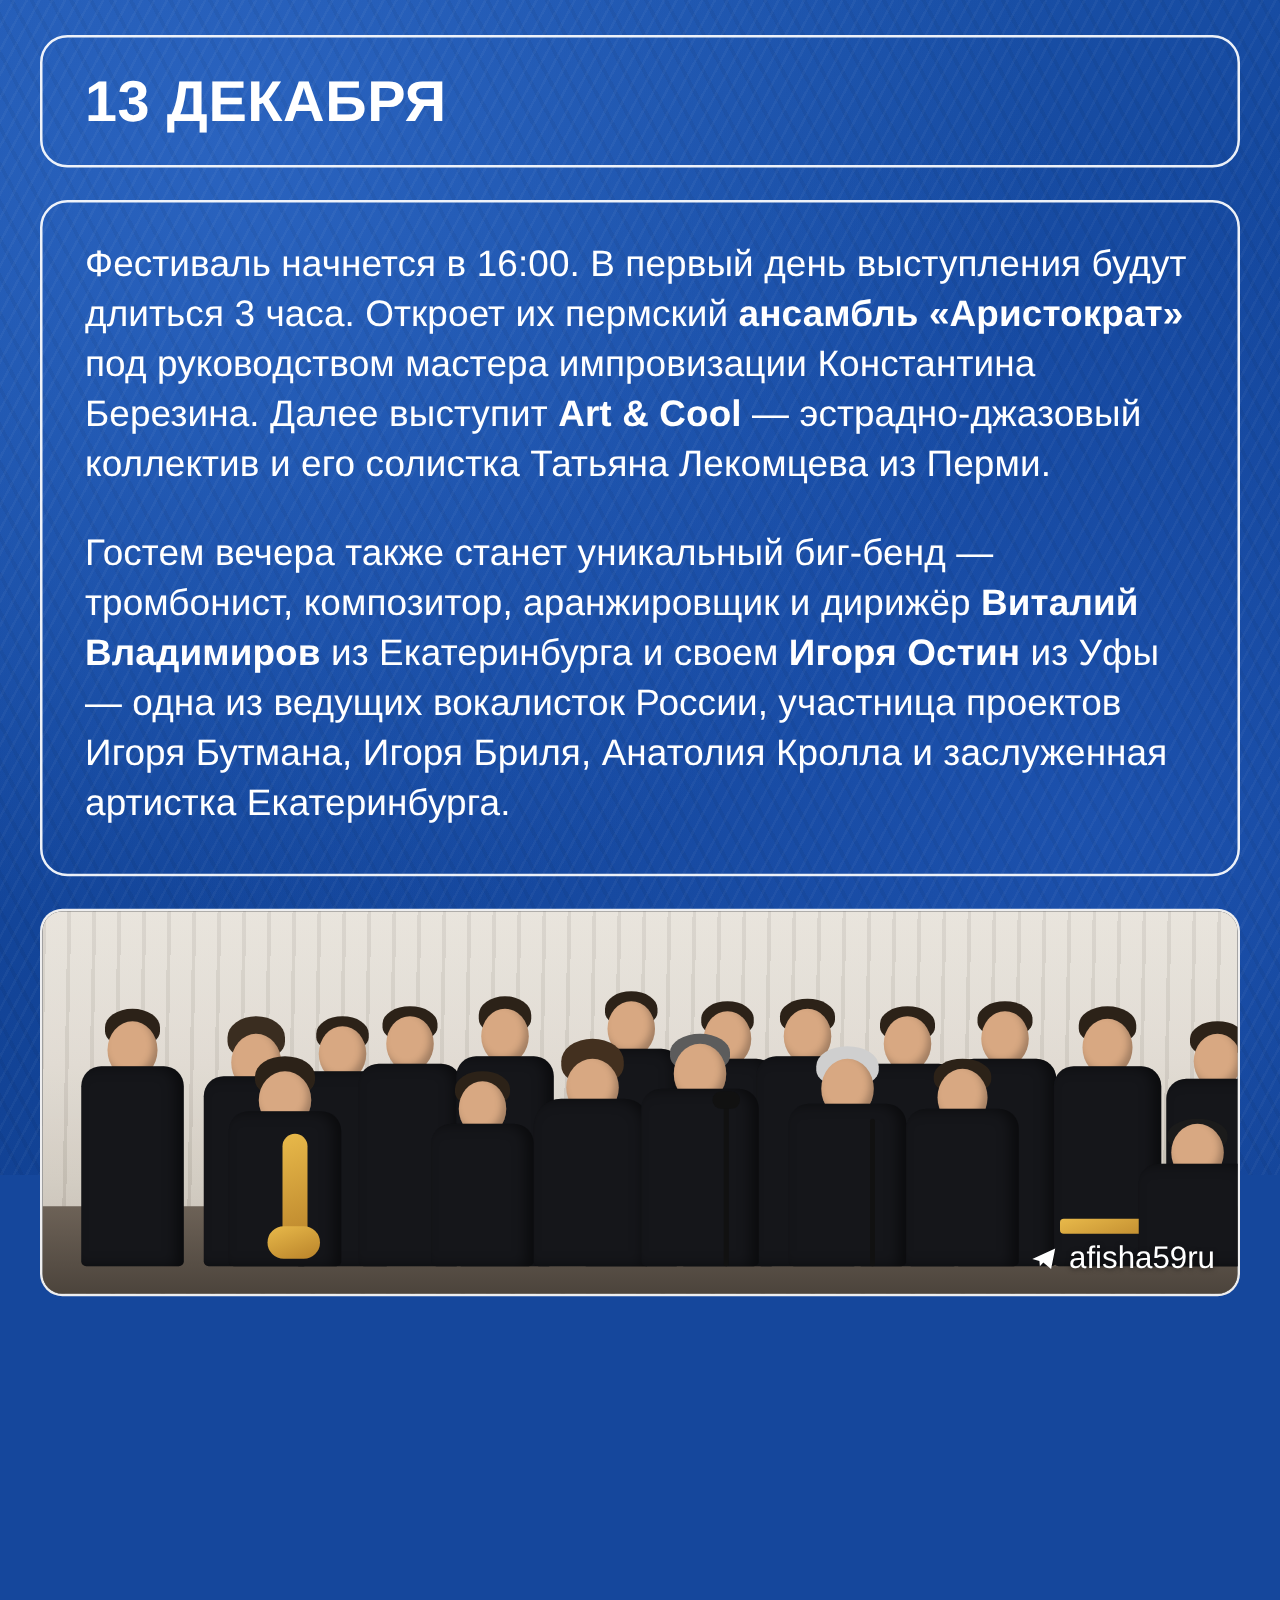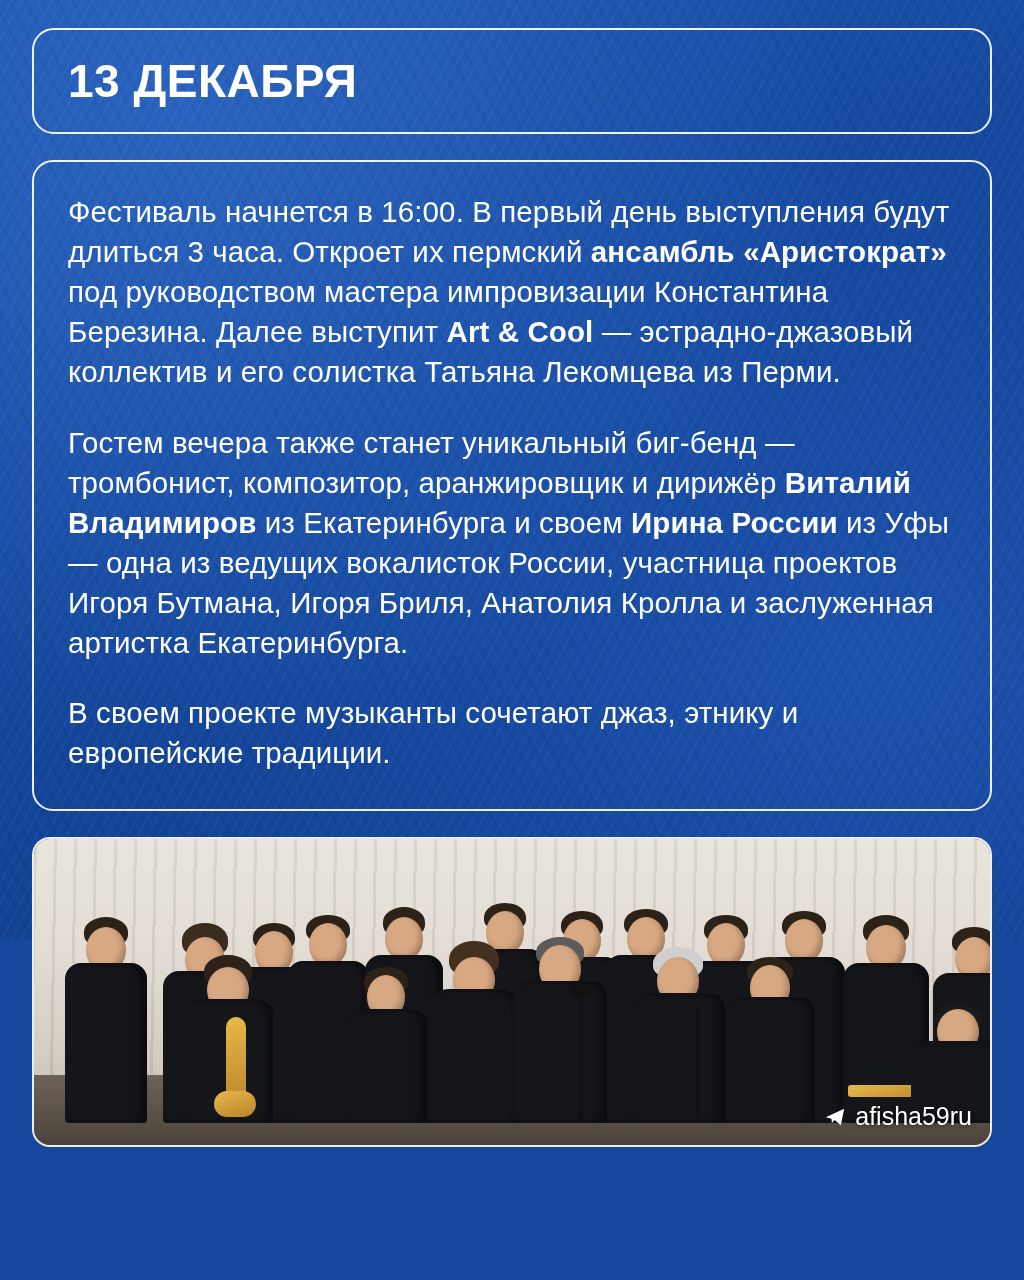--- a/index.html
+++ b/index.html
@@ -50,21 +50,20 @@
   .date-text {
     color: #ffffff;
     font-size: 46px;
     font-weight: bold;
     letter-spacing: 0.5px;
     line-height: 1;
   }
   .body-card {
     padding: 30px 34px 36px 34px;
     margin-bottom: 26px;
-    border-radius: 21px;
   }
   .para {
     color: #ffffff;
     font-size: 29.5px;
     line-height: 1.36;
     margin: 0 0 30px 0;
     letter-spacing: 0.1px;
   }
   .para:last-child {
     margin-bottom: 0;
@@ -166,24 +165,21 @@
 
   <div class="card date-card">
     <div class="date-text">13 ДЕКАБРЯ</div>
   </div>
 
   <div class="card body-card">
     <p class="para">
       <span>Фестиваль начнется в 16:00. В первый день выступления будут длиться 3 часа. Откроет их пермский </span><b>ансамбль «Аристократ»</b><span> под руководством мастера импровизации Константина Березина. Далее выступит </span><b>Art &amp; Cool</b><span> — эстрадно-джазовый коллектив и его солистка Татьяна Лекомцева из Перми.</span>
     </p>
     <p class="para">
-      <span>Гостем вечера также станет уникальный биг-бенд — тромбонист, композитор, аранжировщик и дирижёр </span><b>Виталий Владимиров</b><span> из Екатеринбурга и своем </span><b>Ирина России</b><span> из Уфы — одна из ведущих вокалисток России, участница проектов Игоря Бутмана, Игоря Бриля, Анатолия Кролла и заслуженная артистка Екатеринбурга.</span>
-    </p>
-    <p class="para">
-      <span>В своем проекте музыканты сочетают джаз, этнику и европейские традиции.</span>
+      <span>Гостем вечера также станет уникальный биг-бенд — тромбонист, композитор, аранжировщик и дирижёр </span><b>Виталий Владимиров</b><span> из Екатеринбурга и своем </span><b>Игоря Остин</b><span> из Уфы — одна из ведущих вокалисток России, участница проектов Игоря Бутмана, Игоря Бриля, Анатолия Кролла и заслуженная артистка Екатеринбурга.</span>
     </p>
   </div>
 
   <div class="photo-card">
     <div class="stage"></div>
     <div class="floor"></div>
 
     <div class="band">
 
       <div class="person" style="left:30px;width:84px;height:210px;">

